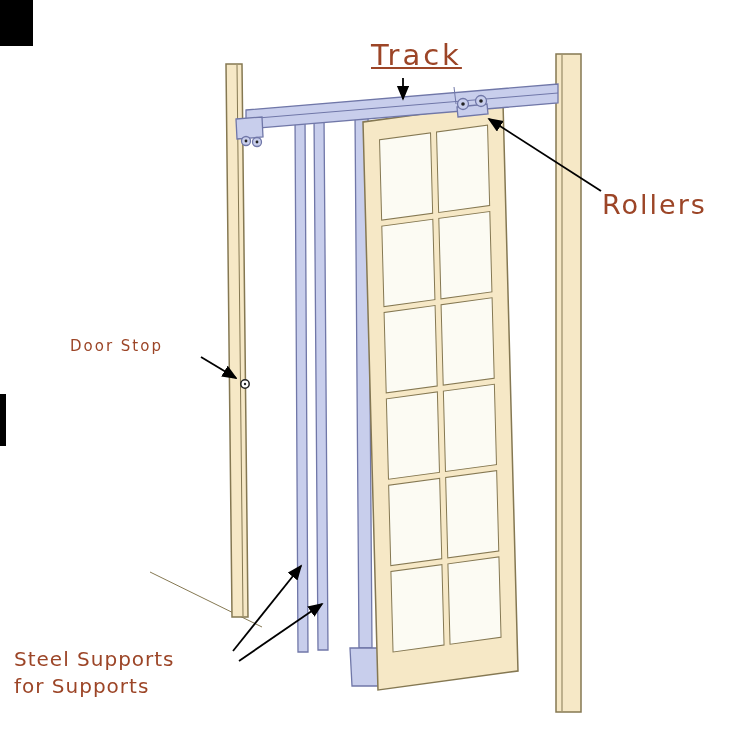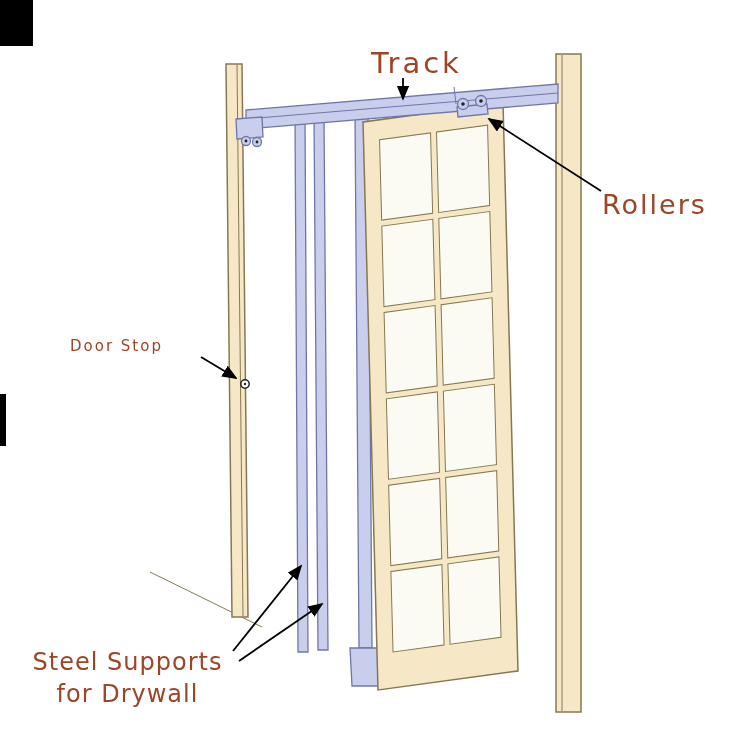--- a/index.html
+++ b/index.html
@@ -18,26 +18,26 @@
     background:var(--background);
     overflow:hidden;
     font-family:"DejaVu Sans", sans-serif;
   }
   .stage svg{position:absolute;left:0;top:0;}
   .label{
     position:absolute;
     color:var(--label_text);
     white-space:nowrap;
   }
-  .label-track{left:371px;top:46px;font-size:29px;letter-spacing:3px;}
+  .label-track{left:371px;top:38px;font-size:29px;letter-spacing:3px;text-decoration:underline;}
   .label-rollers{left:602px;top:189px;font-size:27px;letter-spacing:2px;}
   .label-doorstop{left:70px;top:337px;font-size:15px;letter-spacing:2px;}
   .label-steel{
-    left:25px;top:646px;width:205px;text-align:center;
-    font-size:24px;letter-spacing:1px;line-height:1.35;white-space:normal;
+    left:14px;top:646px;width:205px;text-align:left;
+    font-size:20px;letter-spacing:1px;line-height:1.35;white-space:normal;
   }
   .wood{fill:var(--wood_fill);stroke:var(--wood_outline);stroke-width:1.5;}
   .steel{fill:var(--steel_fill);stroke:var(--steel_outline);stroke-width:1.3;}
   .glass{fill:var(--glass);stroke:var(--wood_outline);stroke-width:1;}
   .edge{stroke:var(--wood_outline);stroke-width:1;fill:none;}
   .steel-edge{stroke:var(--steel_outline);stroke-width:1;fill:none;}
   .arrow{stroke:var(--arrow);stroke-width:1.8;fill:none;marker-end:url(#ah);}
   .artifact{fill:#000;}
   .dot{fill:#222;}
 </style>
@@ -109,16 +109,16 @@
     <line class="arrow" x1="201" y1="357" x2="236" y2="378"></line>
     <line class="arrow" x1="233" y1="651" x2="301" y2="566"></line>
     <line class="arrow" x1="239" y1="661" x2="322" y2="604"></line>
   </svg>
 
   <div class="label label-track">Track</div>
   <div class="label label-rollers">Rollers</div>
   <div class="label label-doorstop">Door Stop</div>
   <div class="label label-steel">
     <div>Steel Supports</div>
-    <div>for Drywall</div>
+    <div>for Supports</div>
   </div>
 
 </div>
 
 </body></html>

